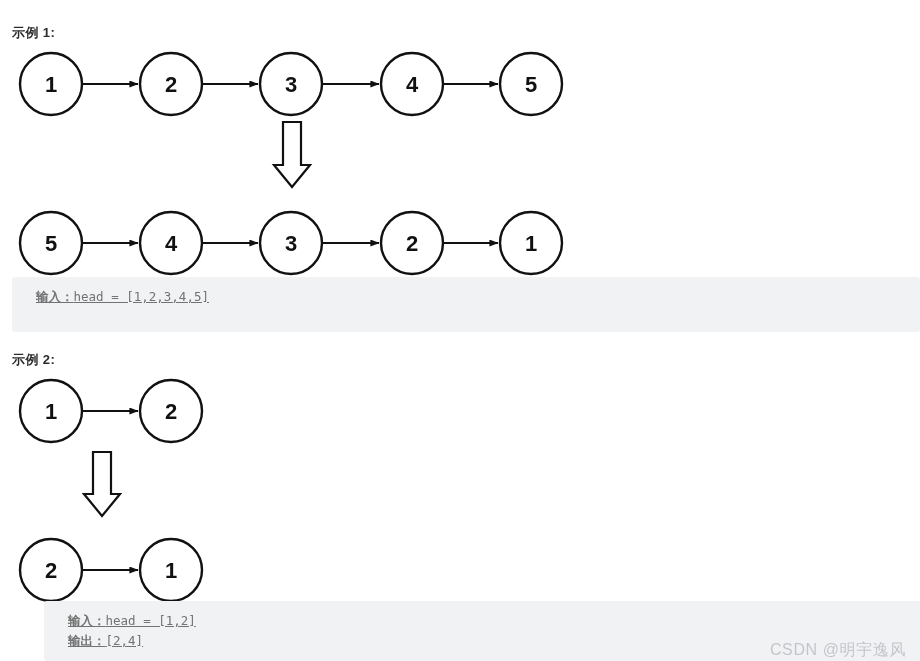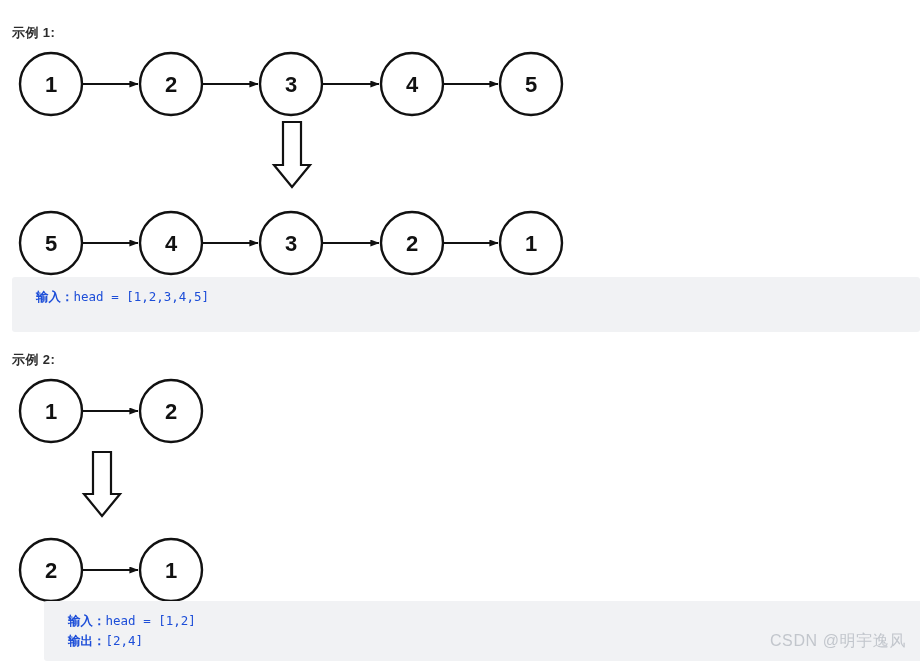--- a/index.html
+++ b/index.html
@@ -54,32 +54,33 @@
     left: 12px;
     top: 601px;
     width: 908px;
     height: 60px;
     margin-left: 32px;
   }
   .code-line {
     font-family: "DejaVu Sans Mono", "Liberation Mono", monospace;
     font-size: 12.5px;
     line-height: 19px;
-    color: #1d4ed8;
+    color: #737373;
     white-space: pre;
+    text-decoration: underline;
   }
   .code-key {
     font-family: "Liberation Sans", "DejaVu Sans", sans-serif;
     font-weight: bold;
     font-size: 12.5px;
   }
   .watermark {
     position: absolute;
     right: 14px;
-    bottom: 9px;
+    bottom: 0;
     font-size: 16px;
     color: #c2c6cc;
     letter-spacing: 0.6px;
     white-space: nowrap;
   }
 </style>
 </head>
 <body>
 
 <div class="page">

